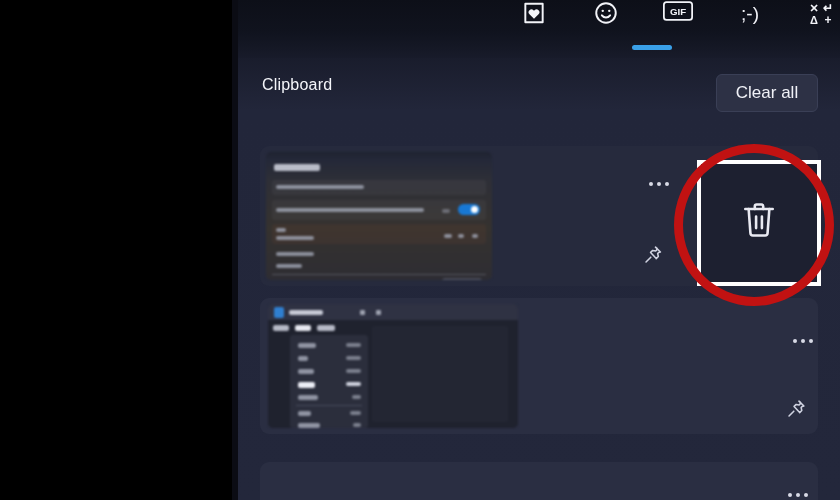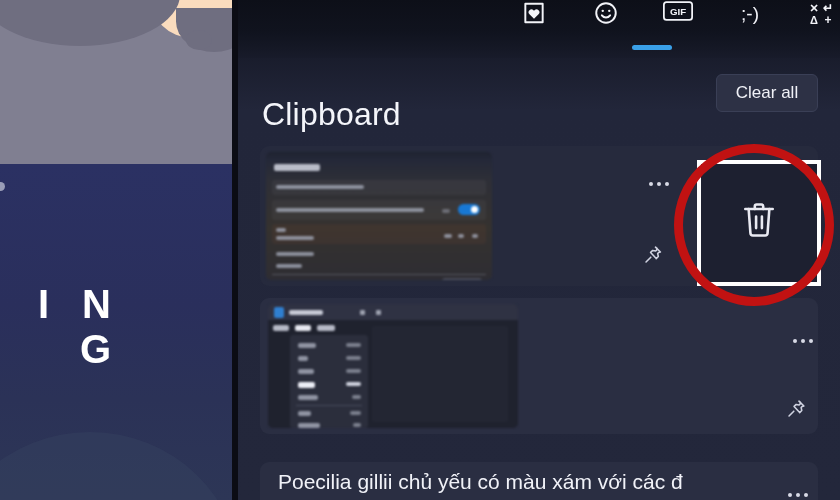--- a/index.html
+++ b/index.html
@@ -142,24 +142,23 @@
   
   #clip-header {
     position: absolute;
     left: 0; top: 62px;
     width: 602px; height: 66px;
   }
   #clip-title {
     position: absolute;
     left: 24px; top: 14px;
     color: #f4f5fa;
-    font-size: 32px;
+    font-size: 16px;
     font-weight: 400;
     letter-spacing: .2px;
-    margin-top: 20px;
   }
   #clear-all {
     position: absolute;
     right: 22px; top: 12px;
     min-width: 102px;
     height: 38px;
     padding: 0 2px;
     box-sizing: border-box;
     display: flex;
     align-items: center;
@@ -368,33 +367,20 @@
     border: 9px solid #c11212;
     border-radius: 50%;
     pointer-events: none;
   }
 </style>
 </head>
 <body>
 
 <div id="screen">
 
-  <div id="wallpaper">
-    <div class="wp-sky">
-      <div class="wp-sun"></div>
-      <div class="wp-cloud-a"></div>
-      <div class="wp-cloud-b"></div>
-      <div class="wp-cloud-c"></div>
-    </div>
-    <div class="wp-ground">
-      <div class="wp-hill"></div>
-    </div>
-    <div class="wp-dot"></div>
-    <div class="wp-word">I N G</div>
-  </div>
   <div id="wp-edge"></div>
 
   <div id="panel">
 
     <div id="toolbar">
 
       <div class="tool" style="left:268px">
         <span>
           <svg width="26" height="26" viewBox="0 0 24 24" fill="none" stroke="#f2f3f8" stroke-width="1.8">
             <path d="M4 3.5h16v17H4z" stroke-linejoin="round"></path>
@@ -527,21 +513,20 @@
           <span>
             <svg width="22" height="22" viewBox="0 0 24 24" fill="none" stroke="#cfd2e0" stroke-width="1.7" stroke-linecap="round" stroke-linejoin="round">
               <path d="M15.2 3.4l5.4 5.4-2 .6-1 1 .7 3.2-2.3 2.3L9.9 9.2 12.2 7l3.2.7 1-1 .6-2z"></path>
               <path d="M9.6 14.4L4.4 19.6"></path>
             </svg>
           </span>
         </div>
       </div>
 
       <div class="card" id="card-3">
-        <div id="card-3-text">Poecilia gillii chủ yếu có màu xám với các đ</div>
         <div class="card-menu" style="left:528px; top:31px;">
           <i></i>
             <i></i>
             <i></i>
         </div>
       </div>
 
     </div>
   </div>
 

